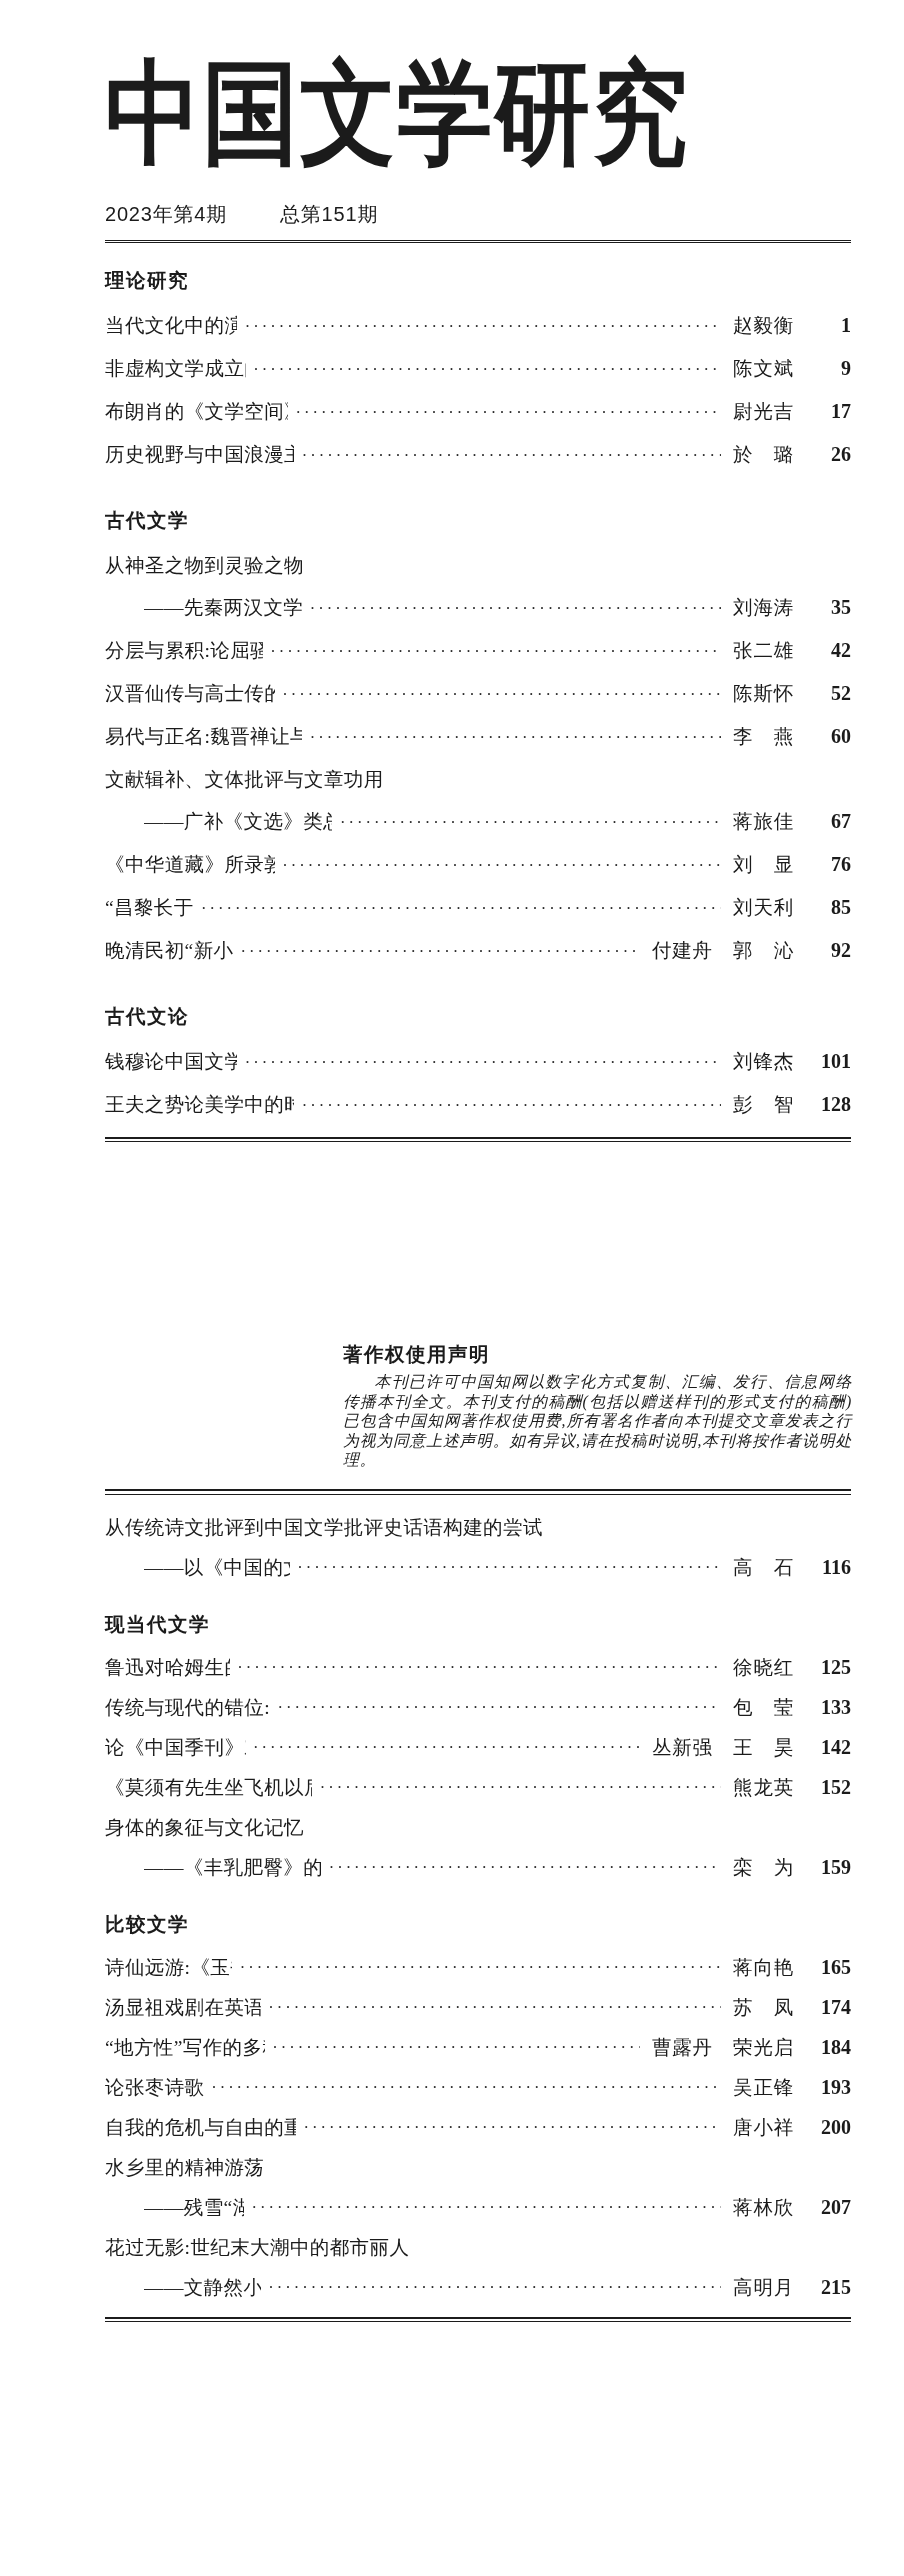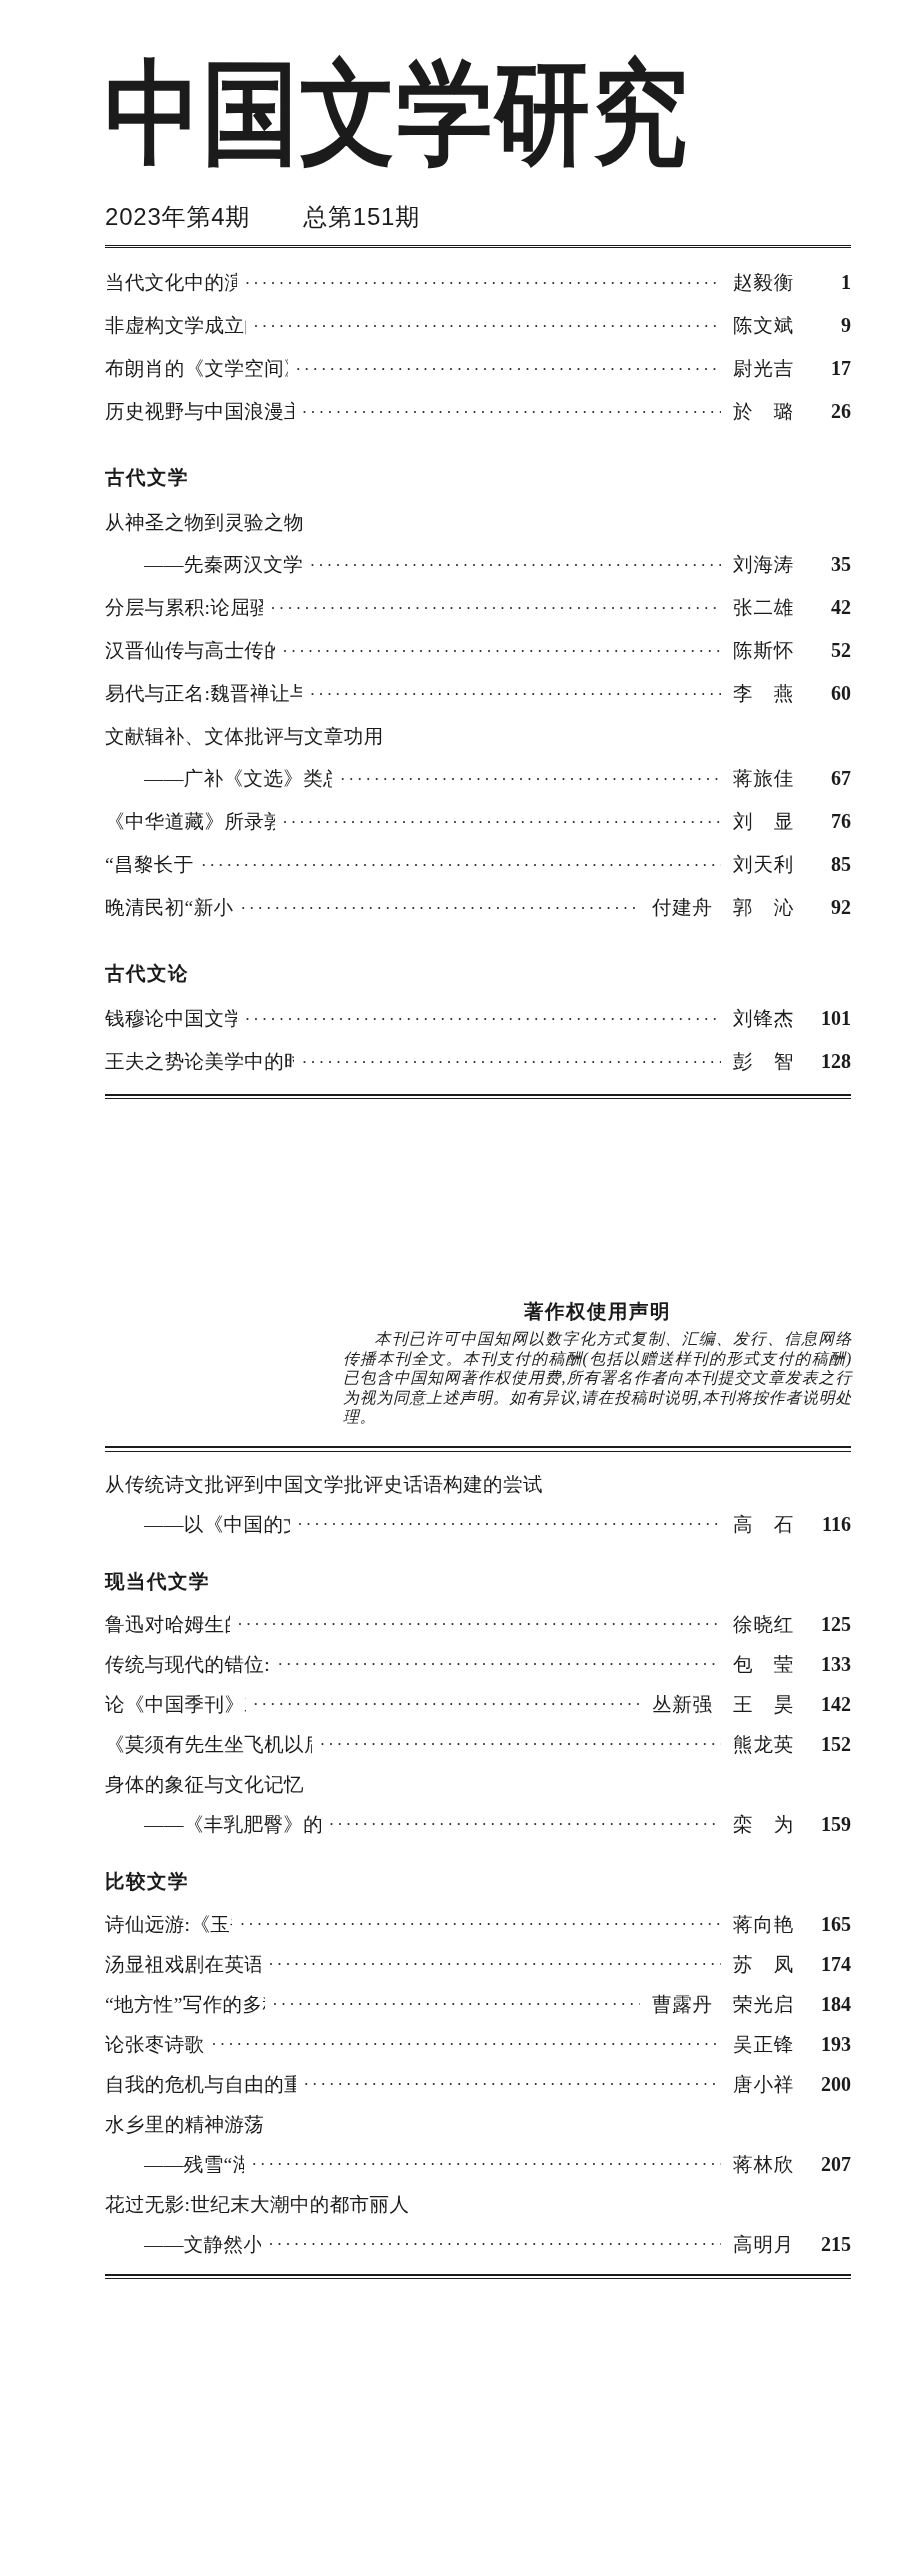--- a/index.html
+++ b/index.html
@@ -21,21 +21,21 @@
     font-size:113px;
     line-height:1.1;
     letter-spacing:1.5px;
     white-space:nowrap;
     transform:scaleX(0.85);
     transform-origin:left center;
     margin:7.5px 0 0 0;
     height:137px;
   }
   .issue-line{
-    font-size:24px;
+    font-size:20px;
     margin-top:12px;
     letter-spacing:0.8px;
     font-family:"Liberation Sans","DejaVu Sans",sans-serif;
   }
   .issue-line .vol{margin-left:53px;}
   .header-rule{
     margin-top:12px;
     height:1.5px;
     border-top:1.5px solid #1c1c1c;
     border-bottom:0.8px solid #1c1c1c;
@@ -97,21 +97,20 @@
   }
   #rule-mid-top{margin-top:13.5px;}
   #rule-mid-bottom{margin-top:19.5px;}
   #rule-bottom{margin-top:12.8px;margin-bottom:90px;}
   .notice{
     margin-left:238px;
     width:509px;
   }
   .notice-title{
     margin-top:199px;
-    text-align:center;
     font-weight:700;
     font-size:19.5px;
     letter-spacing:1.5px;
   }
   .notice-body{
     margin-top:4px;
     font-size:15.8px;
     line-height:19.5px;
     text-align:justify;
     text-indent:2em;
@@ -128,20 +127,21 @@
 
   <div class="issue-line">
     <span>2023年第4期</span><span class="vol">总第151期</span>
   </div>
 
   <div class="header-rule"></div>
 
   <div class="toc">
     <div id="toc-part1">
         <div class="toc-section">
+          <div class="sec-heading">理论研究</div>
           <div class="toc-row">
             <span class="t">当代文化中的演示与“互演示”</span>
             <span class="leader"></span>
             <span class="authors">赵毅衡</span>
             <span class="pagenum">1</span>
           </div>
           <div class="toc-row">
             <span class="t">非虚构文学成立的条件及其意义</span>
             <span class="leader"></span>
             <span class="authors">陈文斌</span>

